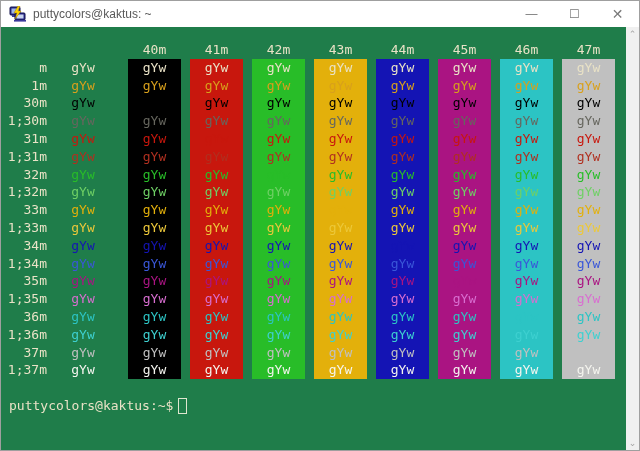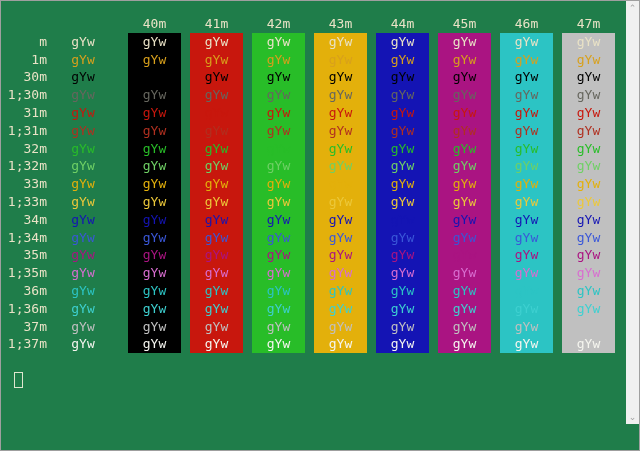--- a/index.html
+++ b/index.html
@@ -35,20 +35,39 @@
   .tplain{width:72px;text-align:center;flex:0 0 auto;}
   .tcell,.thead{width:53px;margin-left:9px;text-align:center;flex:0 0 auto;}
   .prompt-row{display:flex;align-items:center;height:17.8px;margin-top:17.8px;padding-left:8px;}
   .cursor{display:inline-block;width:9px;height:16px;border:1px solid #dfe6cf;margin-left:5px;box-sizing:border-box;}
 </style>
 </head>
 <body>
 
 <div class="window">
 
+  <div class="titlebar">
+    <span class="app-icon">
+      <svg width="18" height="16" viewBox="0 0 18 16">
+        <rect x="1" y="1" width="10" height="8" rx="1" fill="#2a2a8c" stroke="#10104a"></rect>
+        <rect x="2.5" y="2.5" width="7" height="5" fill="#9fb6e6"></rect>
+        <rect x="3" y="9" width="6" height="2" fill="#3a3a9c"></rect>
+        <rect x="6" y="7" width="10" height="7" rx="1" fill="#2a2a8c" stroke="#10104a"></rect>
+        <rect x="7.5" y="8.5" width="7" height="4" fill="#c8d4ee"></rect>
+        <rect x="5" y="14" width="12" height="1.6" fill="#3a3a9c"></rect>
+        <polygon points="9,0 5,7 8,7 6,13 12,5 9,5 11,0" fill="#ffd400" stroke="#a97d00" stroke-width="0.5"></polygon>
+      </svg>
+    </span>
+    <span class="title-text">puttycolors@kaktus: ~</span>
+    <div class="win-controls">
+      <span class="win-btn">—</span>
+      <span class="win-btn">☐</span>
+      <span class="win-btn close">✕</span>
+    </div>
+  </div>
 
   <div class="term">
     <div class="content">
         <div class="trow"><div class="tlabel"></div><div class="tplain"></div><div class="thead" style="color: rgb(233, 226, 198);">40m</div><div class="thead" style="color: rgb(233, 226, 198);">41m</div><div class="thead" style="color: rgb(233, 226, 198);">42m</div><div class="thead" style="color: rgb(233, 226, 198);">43m</div><div class="thead" style="color: rgb(233, 226, 198);">44m</div><div class="thead" style="color: rgb(233, 226, 198);">45m</div><div class="thead" style="color: rgb(233, 226, 198);">46m</div><div class="thead" style="color: rgb(233, 226, 198);">47m</div></div>
         <div class="trow"><div class="tlabel" style="color: rgb(233, 226, 198);">m</div><div class="tplain" style="color: rgb(233, 226, 198);">gYw</div><div class="tcell" style="color: rgb(233, 226, 198); background: rgb(0, 0, 0);">gYw</div><div class="tcell" style="color: rgb(233, 226, 198); background: rgb(200, 23, 13);">gYw</div><div class="tcell" style="color: rgb(233, 226, 198); background: rgb(40, 189, 40);">gYw</div><div class="tcell" style="color: rgb(233, 226, 198); background: rgb(227, 176, 11);">gYw</div><div class="tcell" style="color: rgb(233, 226, 198); background: rgb(20, 20, 180);">gYw</div><div class="tcell" style="color: rgb(233, 226, 198); background: rgb(170, 20, 130);">gYw</div><div class="tcell" style="color: rgb(233, 226, 198); background: rgb(44, 196, 196);">gYw</div><div class="tcell" style="color: rgb(233, 226, 198); background: rgb(192, 192, 192);">gYw</div></div>
         <div class="trow"><div class="tlabel" style="color: rgb(233, 226, 198);">1m</div><div class="tplain" style="color: rgb(216, 160, 28);">gYw</div><div class="tcell" style="color: rgb(216, 160, 28); background: rgb(0, 0, 0);">gYw</div><div class="tcell" style="color: rgb(216, 160, 28); background: rgb(200, 23, 13);">gYw</div><div class="tcell" style="color: rgb(216, 160, 28); background: rgb(40, 189, 40);">gYw</div><div class="tcell" style="color: rgb(216, 160, 28); background: rgb(227, 176, 11);">gYw</div><div class="tcell" style="color: rgb(216, 160, 28); background: rgb(20, 20, 180);">gYw</div><div class="tcell" style="color: rgb(216, 160, 28); background: rgb(170, 20, 130);">gYw</div><div class="tcell" style="color: rgb(216, 160, 28); background: rgb(44, 196, 196);">gYw</div><div class="tcell" style="color: rgb(216, 160, 28); background: rgb(192, 192, 192);">gYw</div></div>
         <div class="trow"><div class="tlabel" style="color: rgb(233, 226, 198);">30m</div><div class="tplain" style="color: rgb(0, 0, 0);">gYw</div><div class="tcell" style="color: rgb(0, 0, 0); background: rgb(0, 0, 0);">gYw</div><div class="tcell" style="color: rgb(0, 0, 0); background: rgb(200, 23, 13);">gYw</div><div class="tcell" style="color: rgb(0, 0, 0); background: rgb(40, 189, 40);">gYw</div><div class="tcell" style="color: rgb(0, 0, 0); background: rgb(227, 176, 11);">gYw</div><div class="tcell" style="color: rgb(0, 0, 0); background: rgb(20, 20, 180);">gYw</div><div class="tcell" style="color: rgb(0, 0, 0); background: rgb(170, 20, 130);">gYw</div><div class="tcell" style="color: rgb(0, 0, 0); background: rgb(44, 196, 196);">gYw</div><div class="tcell" style="color: rgb(0, 0, 0); background: rgb(192, 192, 192);">gYw</div></div>
         <div class="trow"><div class="tlabel" style="color: rgb(233, 226, 198);">1;30m</div><div class="tplain" style="color: rgb(102, 102, 94);">gYw</div><div class="tcell" style="color: rgb(102, 102, 94); background: rgb(0, 0, 0);">gYw</div><div class="tcell" style="color: rgb(102, 102, 94); background: rgb(200, 23, 13);">gYw</div><div class="tcell" style="color: rgb(102, 102, 94); background: rgb(40, 189, 40);">gYw</div><div class="tcell" style="color: rgb(102, 102, 94); background: rgb(227, 176, 11);">gYw</div><div class="tcell" style="color: rgb(102, 102, 94); background: rgb(20, 20, 180);">gYw</div><div class="tcell" style="color: rgb(102, 102, 94); background: rgb(170, 20, 130);">gYw</div><div class="tcell" style="color: rgb(102, 102, 94); background: rgb(44, 196, 196);">gYw</div><div class="tcell" style="color: rgb(102, 102, 94); background: rgb(192, 192, 192);">gYw</div></div>
         <div class="trow"><div class="tlabel" style="color: rgb(233, 226, 198);">31m</div><div class="tplain" style="color: rgb(200, 23, 13);">gYw</div><div class="tcell" style="color: rgb(200, 23, 13); background: rgb(0, 0, 0);">gYw</div><div class="tcell" style="color: rgb(200, 23, 13); background: rgb(200, 23, 13);">gYw</div><div class="tcell" style="color: rgb(200, 23, 13); background: rgb(40, 189, 40);">gYw</div><div class="tcell" style="color: rgb(200, 23, 13); background: rgb(227, 176, 11);">gYw</div><div class="tcell" style="color: rgb(200, 23, 13); background: rgb(20, 20, 180);">gYw</div><div class="tcell" style="color: rgb(200, 23, 13); background: rgb(170, 20, 130);">gYw</div><div class="tcell" style="color: rgb(200, 23, 13); background: rgb(44, 196, 196);">gYw</div><div class="tcell" style="color: rgb(200, 23, 13); background: rgb(192, 192, 192);">gYw</div></div>
         <div class="trow"><div class="tlabel" style="color: rgb(233, 226, 198);">1;31m</div><div class="tplain" style="color: rgb(176, 48, 32);">gYw</div><div class="tcell" style="color: rgb(176, 48, 32); background: rgb(0, 0, 0);">gYw</div><div class="tcell" style="color: rgb(176, 48, 32); background: rgb(200, 23, 13);">gYw</div><div class="tcell" style="color: rgb(176, 48, 32); background: rgb(40, 189, 40);">gYw</div><div class="tcell" style="color: rgb(176, 48, 32); background: rgb(227, 176, 11);">gYw</div><div class="tcell" style="color: rgb(176, 48, 32); background: rgb(20, 20, 180);">gYw</div><div class="tcell" style="color: rgb(176, 48, 32); background: rgb(170, 20, 130);">gYw</div><div class="tcell" style="color: rgb(176, 48, 32); background: rgb(44, 196, 196);">gYw</div><div class="tcell" style="color: rgb(176, 48, 32); background: rgb(192, 192, 192);">gYw</div></div>
@@ -58,20 +77,21 @@
         <div class="trow"><div class="tlabel" style="color: rgb(233, 226, 198);">1;33m</div><div class="tplain" style="color: rgb(236, 200, 58);">gYw</div><div class="tcell" style="color: rgb(236, 200, 58); background: rgb(0, 0, 0);">gYw</div><div class="tcell" style="color: rgb(236, 200, 58); background: rgb(200, 23, 13);">gYw</div><div class="tcell" style="color: rgb(236, 200, 58); background: rgb(40, 189, 40);">gYw</div><div class="tcell" style="color: rgb(236, 200, 58); background: rgb(227, 176, 11);">gYw</div><div class="tcell" style="color: rgb(236, 200, 58); background: rgb(20, 20, 180);">gYw</div><div class="tcell" style="color: rgb(236, 200, 58); background: rgb(170, 20, 130);">gYw</div><div class="tcell" style="color: rgb(236, 200, 58); background: rgb(44, 196, 196);">gYw</div><div class="tcell" style="color: rgb(236, 200, 58); background: rgb(192, 192, 192);">gYw</div></div>
         <div class="trow"><div class="tlabel" style="color: rgb(233, 226, 198);">34m</div><div class="tplain" style="color: rgb(20, 20, 180);">gYw</div><div class="tcell" style="color: rgb(20, 20, 180); background: rgb(0, 0, 0);">gYw</div><div class="tcell" style="color: rgb(20, 20, 180); background: rgb(200, 23, 13);">gYw</div><div class="tcell" style="color: rgb(20, 20, 180); background: rgb(40, 189, 40);">gYw</div><div class="tcell" style="color: rgb(20, 20, 180); background: rgb(227, 176, 11);">gYw</div><div class="tcell" style="color: rgb(20, 20, 180); background: rgb(20, 20, 180);">gYw</div><div class="tcell" style="color: rgb(20, 20, 180); background: rgb(170, 20, 130);">gYw</div><div class="tcell" style="color: rgb(20, 20, 180); background: rgb(44, 196, 196);">gYw</div><div class="tcell" style="color: rgb(20, 20, 180); background: rgb(192, 192, 192);">gYw</div></div>
         <div class="trow"><div class="tlabel" style="color: rgb(233, 226, 198);">1;34m</div><div class="tplain" style="color: rgb(58, 87, 216);">gYw</div><div class="tcell" style="color: rgb(58, 87, 216); background: rgb(0, 0, 0);">gYw</div><div class="tcell" style="color: rgb(58, 87, 216); background: rgb(200, 23, 13);">gYw</div><div class="tcell" style="color: rgb(58, 87, 216); background: rgb(40, 189, 40);">gYw</div><div class="tcell" style="color: rgb(58, 87, 216); background: rgb(227, 176, 11);">gYw</div><div class="tcell" style="color: rgb(58, 87, 216); background: rgb(20, 20, 180);">gYw</div><div class="tcell" style="color: rgb(58, 87, 216); background: rgb(170, 20, 130);">gYw</div><div class="tcell" style="color: rgb(58, 87, 216); background: rgb(44, 196, 196);">gYw</div><div class="tcell" style="color: rgb(58, 87, 216); background: rgb(192, 192, 192);">gYw</div></div>
         <div class="trow"><div class="tlabel" style="color: rgb(233, 226, 198);">35m</div><div class="tplain" style="color: rgb(170, 20, 130);">gYw</div><div class="tcell" style="color: rgb(170, 20, 130); background: rgb(0, 0, 0);">gYw</div><div class="tcell" style="color: rgb(170, 20, 130); background: rgb(200, 23, 13);">gYw</div><div class="tcell" style="color: rgb(170, 20, 130); background: rgb(40, 189, 40);">gYw</div><div class="tcell" style="color: rgb(170, 20, 130); background: rgb(227, 176, 11);">gYw</div><div class="tcell" style="color: rgb(170, 20, 130); background: rgb(20, 20, 180);">gYw</div><div class="tcell" style="color: rgb(170, 20, 130); background: rgb(170, 20, 130);">gYw</div><div class="tcell" style="color: rgb(170, 20, 130); background: rgb(44, 196, 196);">gYw</div><div class="tcell" style="color: rgb(170, 20, 130); background: rgb(192, 192, 192);">gYw</div></div>
         <div class="trow"><div class="tlabel" style="color: rgb(233, 226, 198);">1;35m</div><div class="tplain" style="color: rgb(216, 110, 208);">gYw</div><div class="tcell" style="color: rgb(216, 110, 208); background: rgb(0, 0, 0);">gYw</div><div class="tcell" style="color: rgb(216, 110, 208); background: rgb(200, 23, 13);">gYw</div><div class="tcell" style="color: rgb(216, 110, 208); background: rgb(40, 189, 40);">gYw</div><div class="tcell" style="color: rgb(216, 110, 208); background: rgb(227, 176, 11);">gYw</div><div class="tcell" style="color: rgb(216, 110, 208); background: rgb(20, 20, 180);">gYw</div><div class="tcell" style="color: rgb(216, 110, 208); background: rgb(170, 20, 130);">gYw</div><div class="tcell" style="color: rgb(216, 110, 208); background: rgb(44, 196, 196);">gYw</div><div class="tcell" style="color: rgb(216, 110, 208); background: rgb(192, 192, 192);">gYw</div></div>
         <div class="trow"><div class="tlabel" style="color: rgb(233, 226, 198);">36m</div><div class="tplain" style="color: rgb(44, 196, 196);">gYw</div><div class="tcell" style="color: rgb(44, 196, 196); background: rgb(0, 0, 0);">gYw</div><div class="tcell" style="color: rgb(44, 196, 196); background: rgb(200, 23, 13);">gYw</div><div class="tcell" style="color: rgb(44, 196, 196); background: rgb(40, 189, 40);">gYw</div><div class="tcell" style="color: rgb(44, 196, 196); background: rgb(227, 176, 11);">gYw</div><div class="tcell" style="color: rgb(44, 196, 196); background: rgb(20, 20, 180);">gYw</div><div class="tcell" style="color: rgb(44, 196, 196); background: rgb(170, 20, 130);">gYw</div><div class="tcell" style="color: rgb(44, 196, 196); background: rgb(44, 196, 196);">gYw</div><div class="tcell" style="color: rgb(44, 196, 196); background: rgb(192, 192, 192);">gYw</div></div>
         <div class="trow"><div class="tlabel" style="color: rgb(233, 226, 198);">1;36m</div><div class="tplain" style="color: rgb(62, 208, 208);">gYw</div><div class="tcell" style="color: rgb(62, 208, 208); background: rgb(0, 0, 0);">gYw</div><div class="tcell" style="color: rgb(62, 208, 208); background: rgb(200, 23, 13);">gYw</div><div class="tcell" style="color: rgb(62, 208, 208); background: rgb(40, 189, 40);">gYw</div><div class="tcell" style="color: rgb(62, 208, 208); background: rgb(227, 176, 11);">gYw</div><div class="tcell" style="color: rgb(62, 208, 208); background: rgb(20, 20, 180);">gYw</div><div class="tcell" style="color: rgb(62, 208, 208); background: rgb(170, 20, 130);">gYw</div><div class="tcell" style="color: rgb(62, 208, 208); background: rgb(44, 196, 196);">gYw</div><div class="tcell" style="color: rgb(62, 208, 208); background: rgb(192, 192, 192);">gYw</div></div>
         <div class="trow"><div class="tlabel" style="color: rgb(233, 226, 198);">37m</div><div class="tplain" style="color: rgb(192, 192, 192);">gYw</div><div class="tcell" style="color: rgb(192, 192, 192); background: rgb(0, 0, 0);">gYw</div><div class="tcell" style="color: rgb(192, 192, 192); background: rgb(200, 23, 13);">gYw</div><div class="tcell" style="color: rgb(192, 192, 192); background: rgb(40, 189, 40);">gYw</div><div class="tcell" style="color: rgb(192, 192, 192); background: rgb(227, 176, 11);">gYw</div><div class="tcell" style="color: rgb(192, 192, 192); background: rgb(20, 20, 180);">gYw</div><div class="tcell" style="color: rgb(192, 192, 192); background: rgb(170, 20, 130);">gYw</div><div class="tcell" style="color: rgb(192, 192, 192); background: rgb(44, 196, 196);">gYw</div><div class="tcell" style="color: rgb(192, 192, 192); background: rgb(192, 192, 192);">gYw</div></div>
         <div class="trow"><div class="tlabel" style="color: rgb(233, 226, 198);">1;37m</div><div class="tplain" style="color: rgb(245, 245, 239);">gYw</div><div class="tcell" style="color: rgb(245, 245, 239); background: rgb(0, 0, 0);">gYw</div><div class="tcell" style="color: rgb(245, 245, 239); background: rgb(200, 23, 13);">gYw</div><div class="tcell" style="color: rgb(245, 245, 239); background: rgb(40, 189, 40);">gYw</div><div class="tcell" style="color: rgb(245, 245, 239); background: rgb(227, 176, 11);">gYw</div><div class="tcell" style="color: rgb(245, 245, 239); background: rgb(20, 20, 180);">gYw</div><div class="tcell" style="color: rgb(245, 245, 239); background: rgb(170, 20, 130);">gYw</div><div class="tcell" style="color: rgb(245, 245, 239); background: rgb(44, 196, 196);">gYw</div><div class="tcell" style="color: rgb(245, 245, 239); background: rgb(192, 192, 192);">gYw</div></div>
         <div class="prompt-row">
+          <div class="ptext" style="color: rgb(233, 226, 198);">puttycolors@kaktus:~$</div>
           <div class="cursor"></div>
         </div>
       </div>
 
     <div class="prompt-holder"></div>
 
     <div class="scrollbar">
       <span class="sb-arrow">⌃</span>
       <span class="sb-arrow">⌄</span>
     </div>

